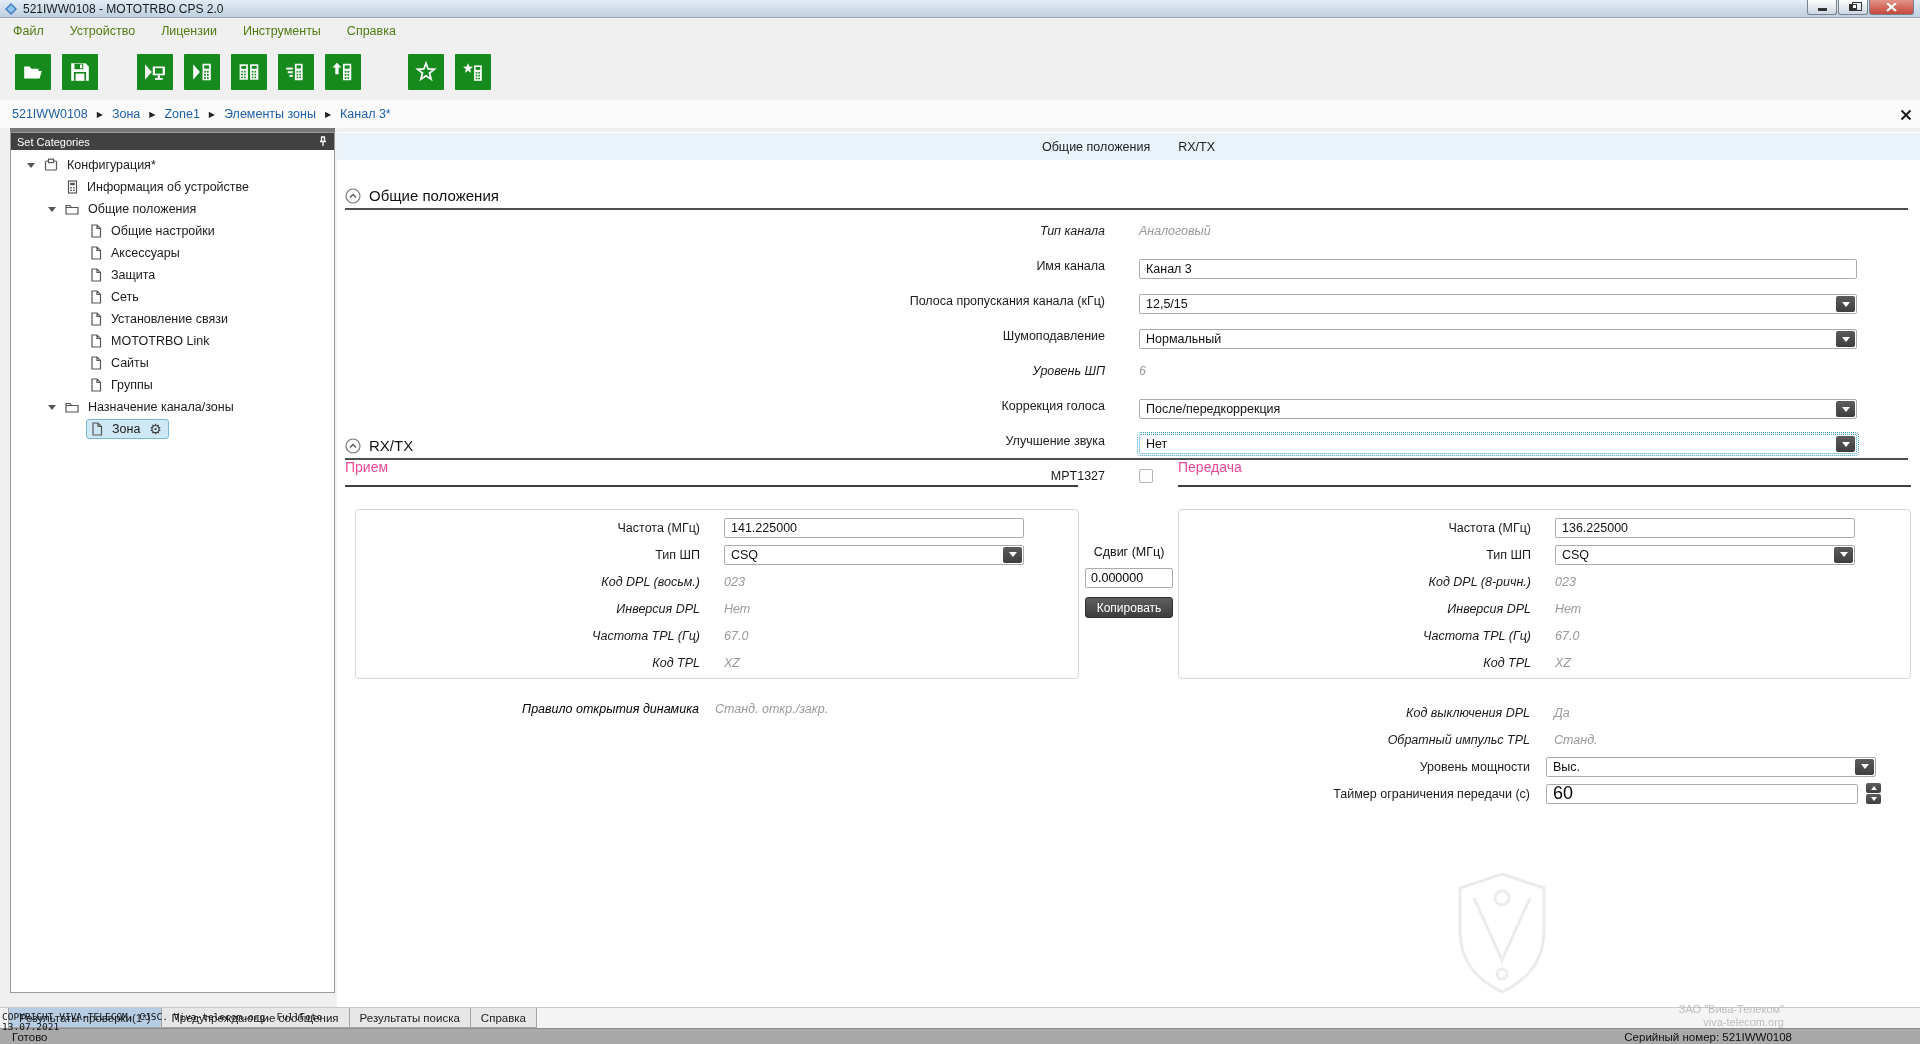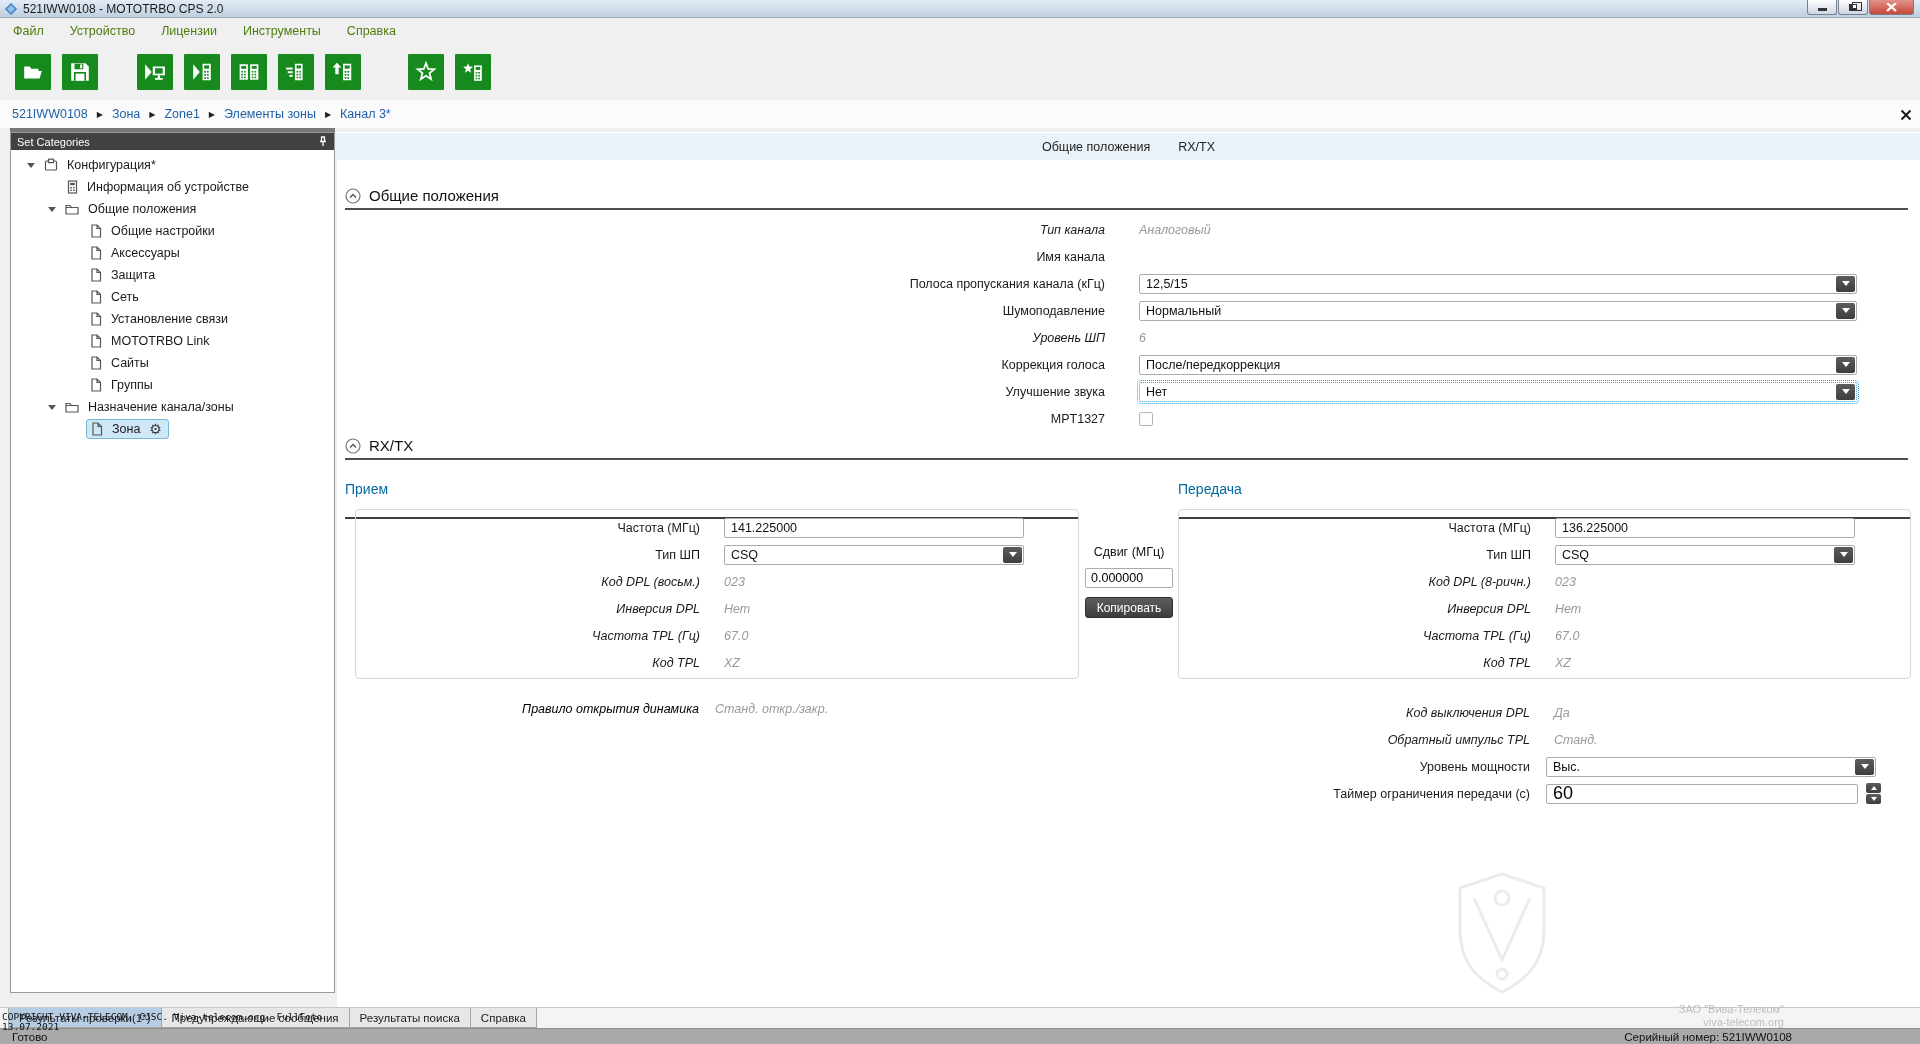--- a/index.html
+++ b/index.html
@@ -62,38 +62,38 @@
   .band { position:absolute; top:1px; left:0; right:0; height:27px; background:#eaf2fa;
     display:flex; align-items:center; justify-content:center; font-size:12.5px; color:#222; }
   .band .navlink { margin:0 14px; cursor:pointer; }
 
   .sect-head { position:absolute; left:8px; right:12px; display:flex; align-items:center; font-size:15px; color:#111;
     border-bottom:2px solid #4e4e4e; padding-bottom:4px; }
   .sect-head .coll { margin-right:8px; display:flex; }
   .sh1 { top:55px; } 
 
   .gen-rows { position:absolute; top:84px; left:0; right:0; }
-  .frow { display:flex; align-items:center; height:27px; }
+  .frow { display:flex; align-items:flex-start; height:27px;margin-top:8px; }
   .flabel { width:768px; text-align:right; font-size:12.5px; color:#1a1a1a; }
   .fctrl { margin-left:34px; width:718px; position:relative; display:flex; align-items:center; }
   .ro-label { font-style:italic; }
   .ro-value { font-style:italic; color:#999; font-size:12.5px; }
   .tinput { width:100%; height:20px; border:1px solid #ababab; border-radius:2px; font-size:12.5px;
     padding:0 6px; font-family:inherit; color:#111; background:#fff; }
   .combo { position:relative; width:100%; height:20px; border:1px solid #ababab; border-radius:2px; background:#fff;
     font-size:12.5px; color:#111; display:flex; align-items:center; padding:0 26px 0 6px; }
   .combo.focused { border:1px dotted #3a9ad1; outline:1px dotted #3a9ad1; outline-offset:1px; }
   .drop { position:absolute; right:1px; top:1px; width:19px; height:16px; background:linear-gradient(#5c5c5c,#3e3e3e);
     border-radius:2px; display:flex; align-items:center; justify-content:center; cursor:pointer; }
   .drop:after { content:""; width:0; height:0; border-left:4px solid transparent; border-right:4px solid transparent; border-top:5px solid #fff; }
   .checkbox { width:14px; height:14px; border:1px solid #b5b5b5; border-radius:2px; background:#fdfdfd; }
 
   
   .rxtx { position:absolute; top:305px; left:0; right:0; height:520px; }
-  .colhead { position:absolute; top:44px; font-size:14px; color:#0369a1; border-bottom:2px solid #3f3f3f; padding-bottom:20px; }
+  .colhead { position:absolute; top:22px; font-size:14px; color:#ec4899; border-bottom:2px solid #3f3f3f; padding-bottom:10px; }
   .rx-head { left:8px; width:733px; } .tx-head { left:841px; width:733px; }
   .gbox { position:absolute; top:72px; height:170px; border:1px solid #d7d7d7; border-radius:4px; padding-top:4px; }
   .rx-box { left:18px; width:724px; } .tx-box { left:841px; width:733px; }
   .grow { display:flex; align-items:center; height:27px; }
   .glabel { width:344px; text-align:right; font-size:12.5px; color:#1a1a1a; }
   .glabel2 { width:352px; text-align:right; font-size:12.5px; color:#1a1a1a; }
   .gctrl { margin-left:24px; width:300px; position:relative; display:flex; align-items:center; }
   .midcol { position:absolute; left:748px; top:108px; width:88px; }
   .mid-label { text-align:center; font-size:12.5px; color:#111; margin-bottom:9px; }
   .mid-input { width:100%; height:20px; border:1px solid #ababab; border-radius:2px; font-size:12.5px; padding:0 5px; font-family:inherit; }
@@ -454,20 +454,23 @@
 
       <div class="gen-rows">
         <div class="frow">
           <span class="flabel ro-label">Тип канала</span>
           <span class="fctrl">
               <span class="ro-value">Аналоговый</span>
             </span>
         </div>
         <div class="frow">
           <span class="flabel">Имя канала</span>
+          <span class="fctrl">
+              <input class="tinput" value="Канал 3" style="">
+            </span>
         </div>
         <div class="frow">
           <span class="flabel">Полоса пропускания канала (кГц)</span>
           <span class="fctrl">
               <span class="combo">
                 <span>12,5/15</span>
                 <span class="drop"></span>
               </span>
             </span>
         </div>

